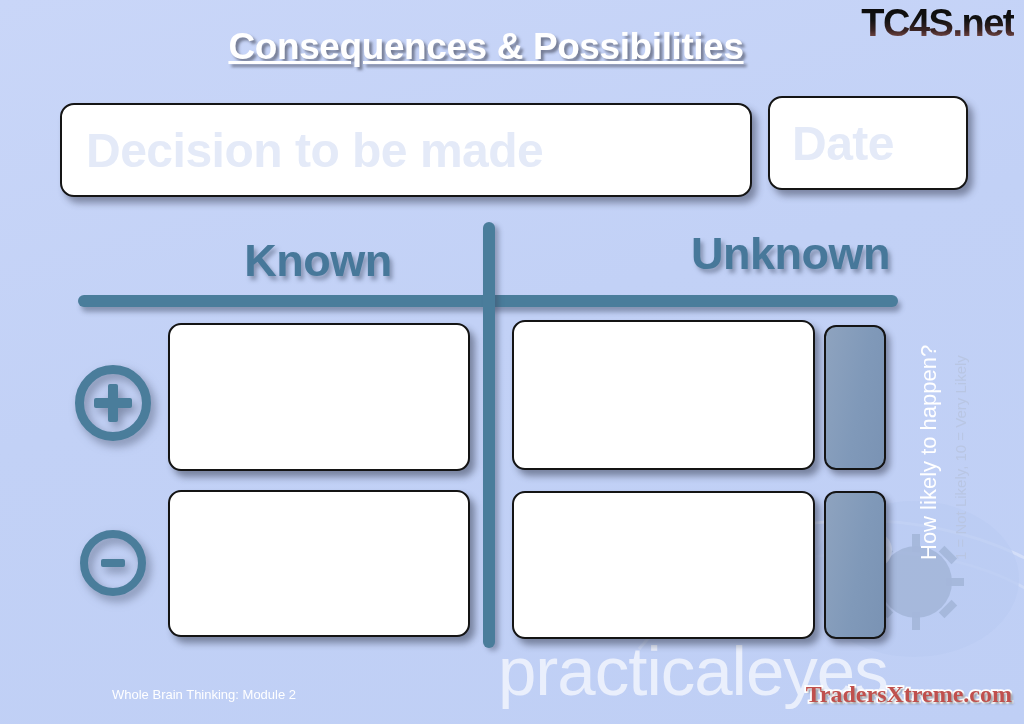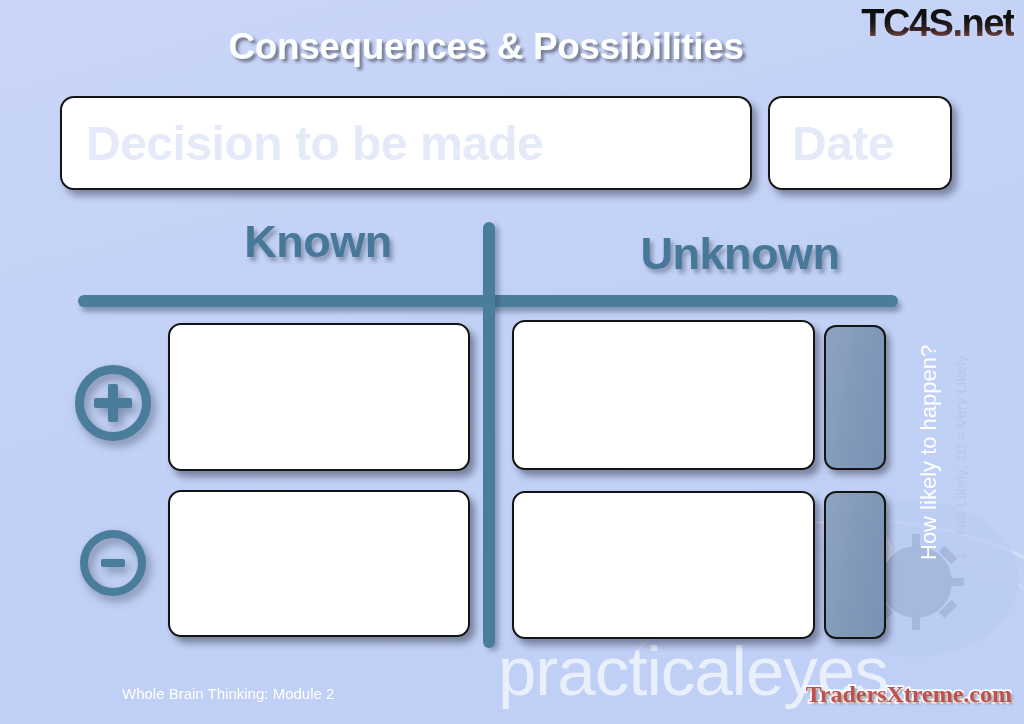--- a/index.html
+++ b/index.html
@@ -64,20 +64,21 @@
     position: absolute;
     top: 26px;
     left: 0;
     width: 972px;
     text-align: center;
     font-size: 37px;
     font-weight: bold;
     color: #ffffff;
     letter-spacing: -.4px;
     text-shadow: 3px 3px 3px rgba(90,95,115,.75);
+    text-decoration: underline;
   }
 
   
   .field {
     position: absolute;
     background: #ffffff;
     border: 2px solid #151515;
     border-radius: 14px;
     box-shadow: 5px 6px 7px rgba(40,45,65,.45);
     display: flex;
@@ -85,35 +86,35 @@
     padding-left: 24px;
     overflow: hidden;
   }
   .field .ph {
     font-size: 48px;
     font-weight: bold;
     color: #e4eaf8;
     letter-spacing: -.5px;
     white-space: nowrap;
   }
-  #decision-field { left: 60px; top: 96px; width: 692px; height: 94px; }
-  #date-field     { left: 768px; top: 96px; width: 184px; height: 94px; padding-left: 22px; }
+  #decision-field { left: 60px; top: 103px; width: 692px; height: 94px; }
+  #date-field     { left: 768px; top: 96px; width: 200px; height: 94px; padding-left: 22px; }
 
   
   .quad-label {
     position: absolute;
     font-size: 45px;
     font-weight: bold;
     color: #47789a;
     text-shadow: 3px 4px 4px rgba(95,108,135,.62);
     letter-spacing: -.5px;
     white-space: nowrap;
   }
-  #label-known   { left: 168px; top: 216px; width: 300px; text-align: center; }
-  #label-unknown { left: 590px; top: 228px; width: 300px; text-align: center; }
+  #label-known   { left: 168px; top: 235px; width: 300px; text-align: center; }
+  #label-unknown { left: 590px; top: 228px; width: 300px; text-align: right; }
 
   
   .hline {
     position: absolute;
     left: 78px; top: 295px;
     width: 820px; height: 12px;
     background: #4a7d9b;
     border-radius: 6px;
     box-shadow: 3px 5px 5px rgba(60,70,95,.45);
   }
@@ -211,22 +212,22 @@
     color: #cc1417;
     -webkit-text-stroke: 4px #ffffff;
     paint-order: stroke fill;
     text-shadow: 3px 3px 3px rgba(50,55,70,.55);
     white-space: nowrap;
   }
 
   
   .footer-note {
     position: absolute;
-    left: 122px; bottom: 22px;
-    font-size: 15px;
+    left: 112px; bottom: 22px;
+    font-size: 13px;
     color: #ffffff;
     white-space: nowrap;
   }
   .tx-logo {
     position: absolute;
     right: 12px; bottom: 16px;
     font-size: 24px;
     font-weight: bold;
     font-family: "Liberation Serif", serif;
     color: #c0504d;

